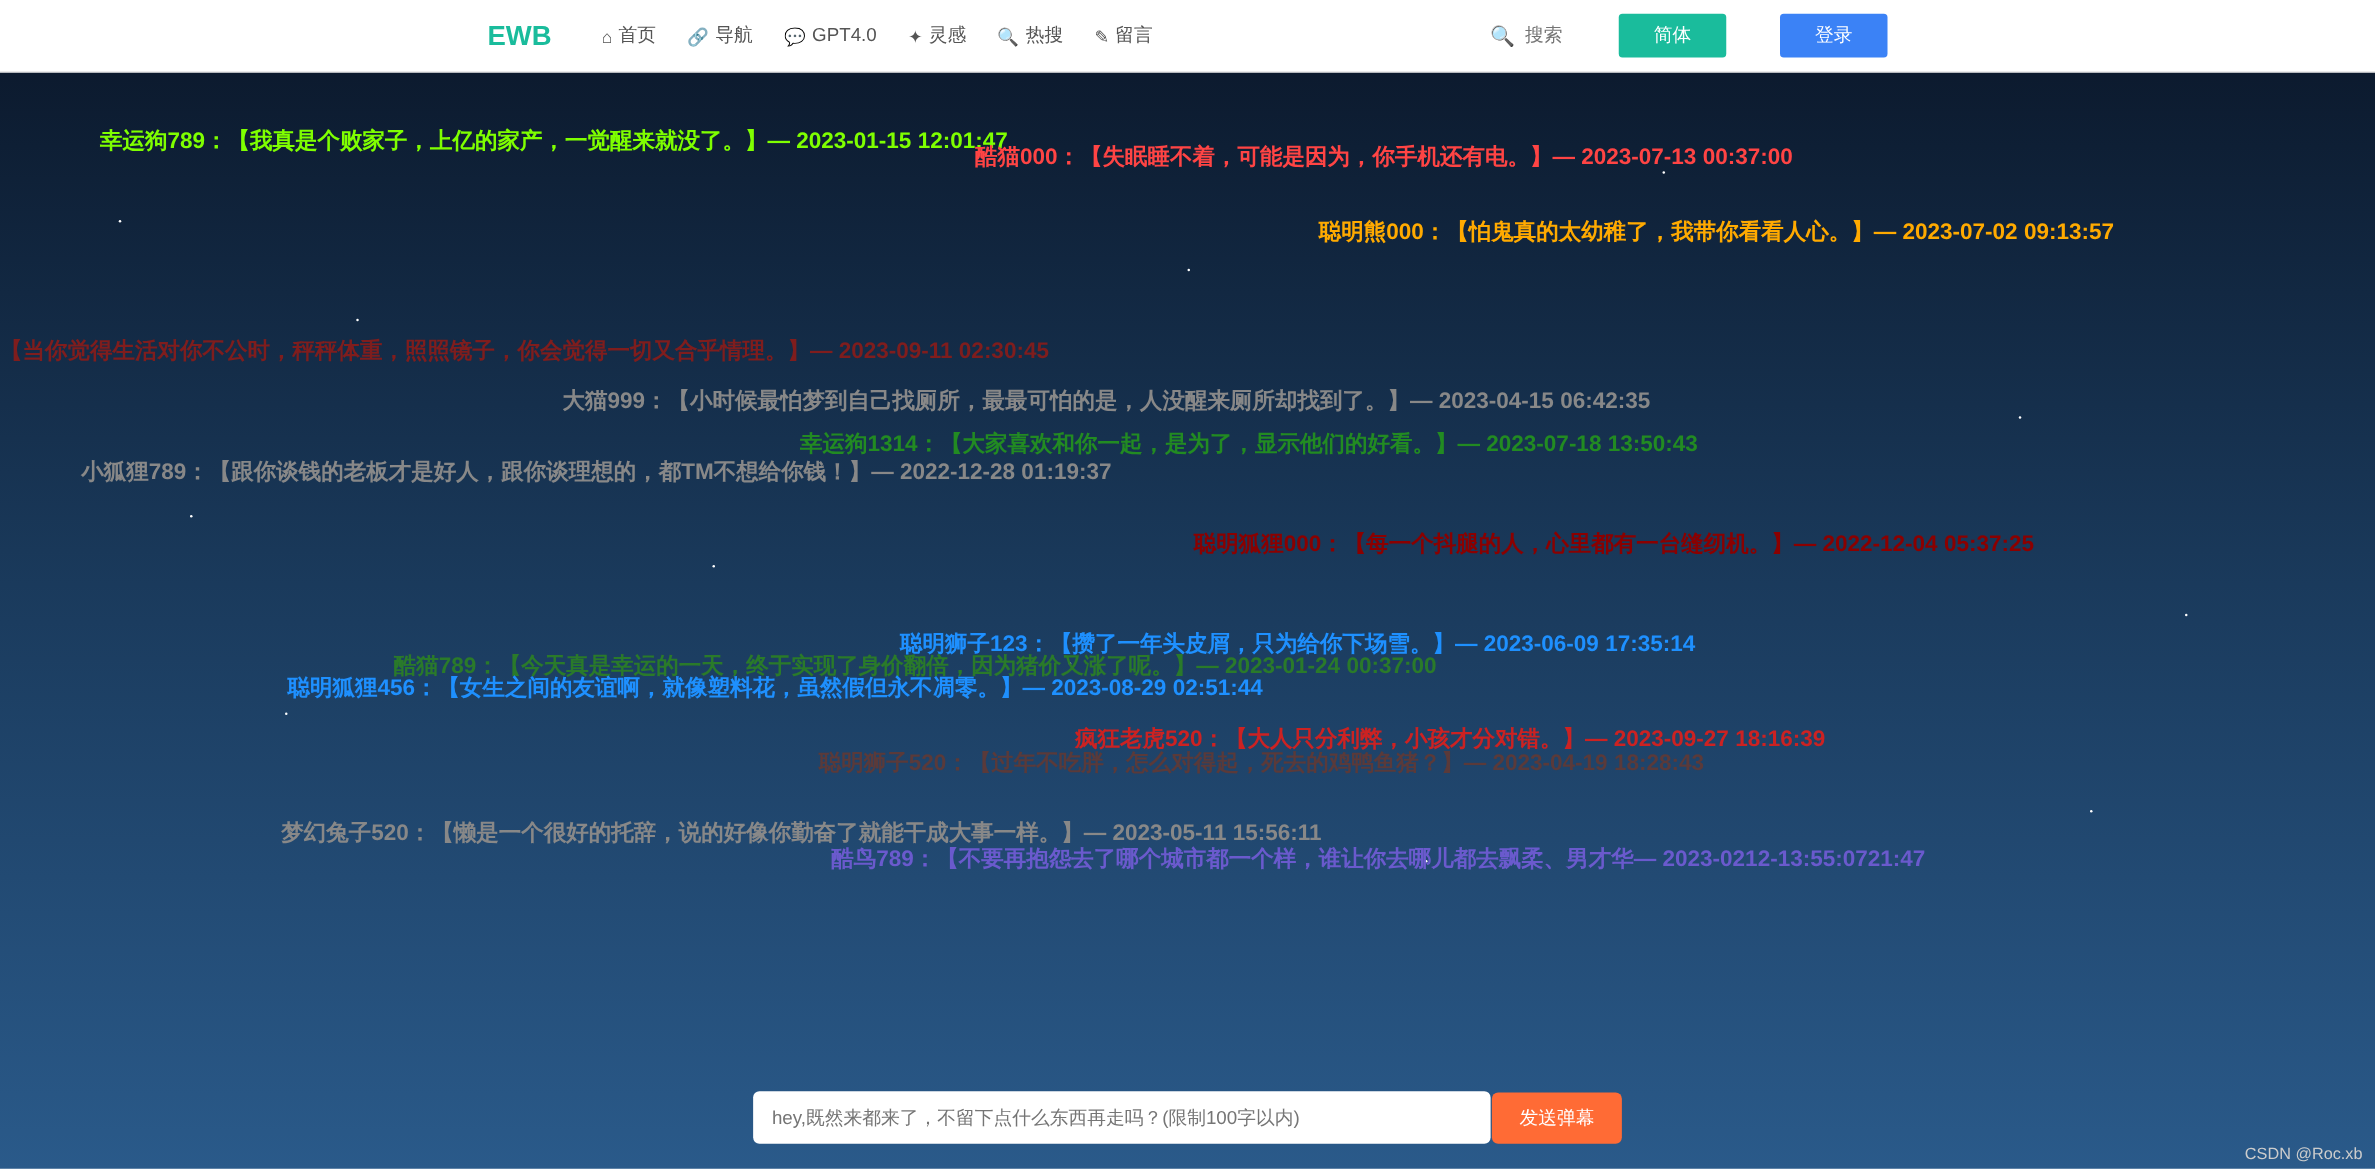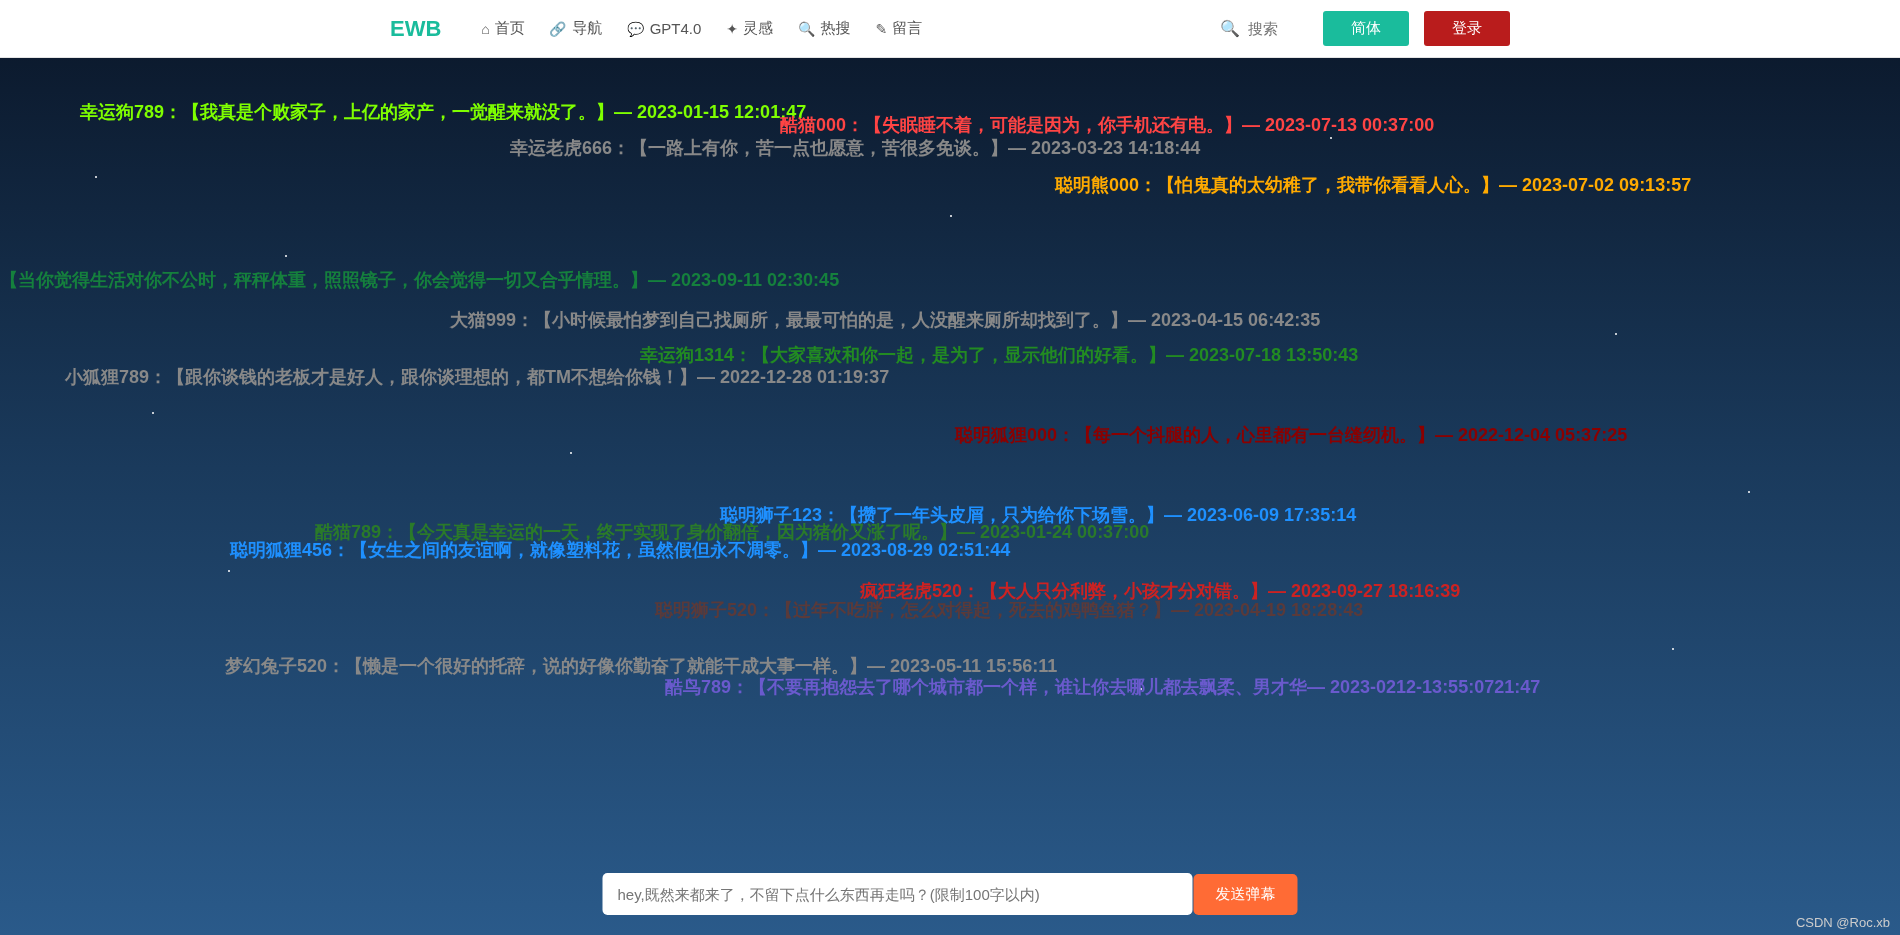--- a/index.html
+++ b/index.html
@@ -59,21 +59,21 @@
     }
     .btn {
       padding: 8px 28px;
       border: none;
       border-radius: 3px;
       color: #fff;
       font-size: 15px;
       cursor: pointer;
     }
     .btn-teal { background: #1abc9c; }
-    .btn-orange { background: #b91c1c; }
+    .btn-orange { background: #3b82f6; margin-left: 28px; }
     .danmu-container {
       position: relative;
       width: 100%;
       height: calc(100% - 58px - 90px);
       overflow: hidden;
     }
     .danmu {
       position: absolute;
       white-space: nowrap;
       font-size: 18px;
@@ -180,23 +180,22 @@
       <div class="star" style="top:55%;left:92%"></div>
     <div class="star" style="top:75%;left:88%"></div>
       <div class="star" style="top:20%;left:50%"></div>
     <div class="star" style="top:60%;left:45%"></div>
       <div class="star" style="top:80%;left:60%"></div>
     <div class="star" style="top:10%;left:70%"></div>
       <div class="star" style="top:50%;left:30%"></div>
   </div>
 <div class="danmu" style="color: rgb(127, 255, 0); top: 42px; left: 80px;">幸运狗789：【我真是个败家子，上亿的家产，一觉醒来就没了。】— 2023-01-15 12:01:47</div>
     <div class="danmu" style="color: rgb(255, 68, 68); top: 55px; left: 780px;">酷猫000：【失眠睡不着，可能是因为，你手机还有电。】— 2023-07-13 00:37:00</div>
-    <div class="danmu" style="color: rgb(136, 136, 136); top: 78px; left: 510px;">幸运老虎666：【一路上有你，苦一点也愿意，苦很多免谈。】— 2023-03-23 14:18:44</div>
     <div class="danmu" style="color: rgb(255, 170, 0); top: 115px; left: 1055px;">聪明熊000：【怕鬼真的太幼稚了，我带你看看人心。】— 2023-07-02 09:13:57</div>
-    <div class="danmu" style="color: #15803d; top: 210px; left: 0px; text-align: center;">【当你觉得生活对你不公时，秤秤体重，照照镜子，你会觉得一切又合乎情理。】— 2023-09-11 02:30:45</div>
+    <div class="danmu" style="color: #7f1d1d; top: 210px; left: 0px; text-align: center;">【当你觉得生活对你不公时，秤秤体重，照照镜子，你会觉得一切又合乎情理。】— 2023-09-11 02:30:45</div>
     <div class="danmu" style="color: rgb(136, 136, 136); top: 250px; left: 450px;">大猫999：【小时候最怕梦到自己找厕所，最最可怕的是，人没醒来厕所却找到了。】— 2023-04-15 06:42:35</div>
     <div class="danmu" style="color: rgb(34, 139, 34); top: 285px; left: 640px;">幸运狗1314：【大家喜欢和你一起，是为了，显示他们的好看。】— 2023-07-18 13:50:43</div>
     <div class="danmu" style="color: rgb(136, 136, 136); top: 307px; left: 65px;">小狐狸789：【跟你谈钱的老板才是好人，跟你谈理想的，都TM不想给你钱！】— 2022-12-28 01:19:37</div>
     <div class="danmu" style="color: rgb(139, 0, 0); top: 365px; left: 955px;">聪明狐狸000：【每一个抖腿的人，心里都有一台缝纫机。】— 2022-12-04 05:37:25</div>
     <div class="danmu" style="color: rgb(30, 144, 255); top: 445px; left: 720px;">聪明狮子123：【攒了一年头皮屑，只为给你下场雪。】— 2023-06-09 17:35:14</div>
     <div class="danmu" style="color: rgb(42, 122, 42); top: 462px; left: 315px;">酷猫789：【今天真是幸运的一天，终于实现了身价翻倍，因为猪价又涨了呢。】— 2023-01-24 00:37:00</div>
     <div class="danmu" style="color: rgb(30, 144, 255); top: 480px; left: 230px; text-align: right;">聪明狐狸456：【女生之间的友谊啊，就像塑料花，虽然假但永不凋零。】— 2023-08-29 02:51:44</div>
     <div class="danmu" style="color: rgb(90, 58, 58); top: 516px; left: 655px; margin-top: 24px;">聪明狮子520：【过年不吃胖，怎么对得起，死去的鸡鸭鱼猪？】— 2023-04-19 18:28:43</div>
     <div class="danmu" style="color: rgb(204, 34, 34); top: 521px; left: 860px;">疯狂老虎520：【大人只分利弊，小孩才分对错。】— 2023-09-27 18:16:39</div>
     <div class="danmu" style="color: rgb(136, 136, 136); top: 596px; left: 225px;">梦幻兔子520：【懒是一个很好的托辞，说的好像你勤奋了就能干成大事一样。】— 2023-05-11 15:56:11</div>

